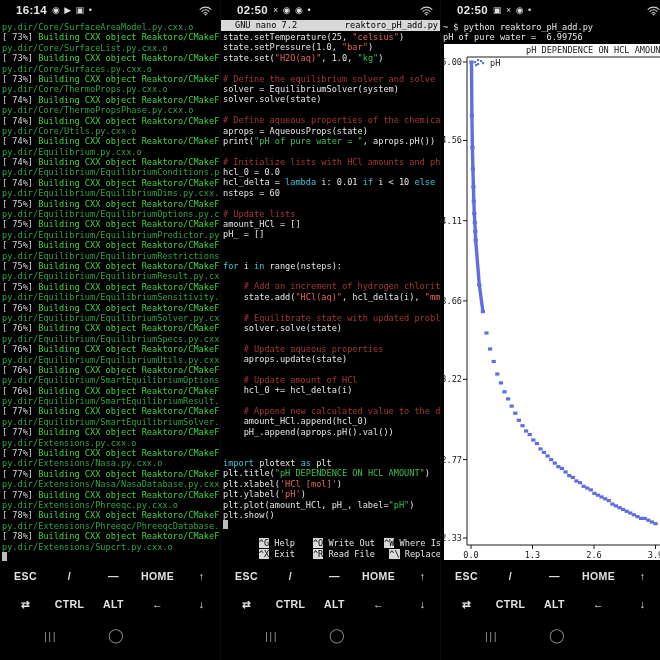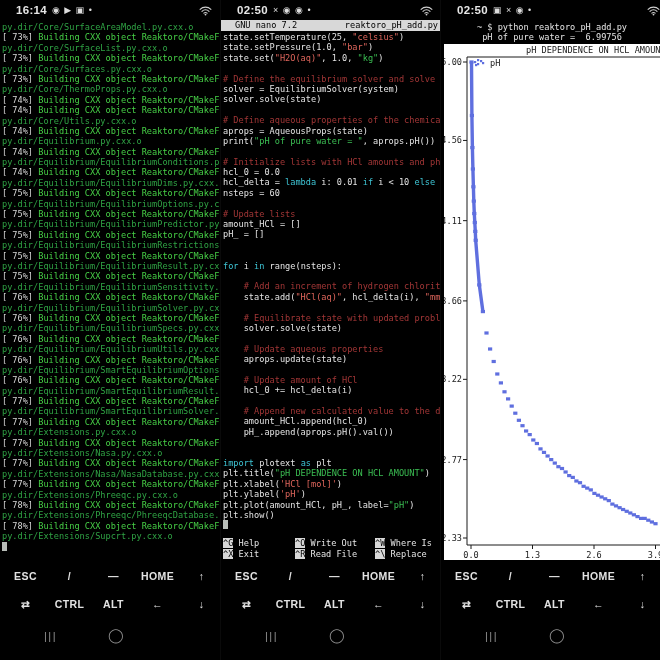--- a/index.html
+++ b/index.html
@@ -13,30 +13,30 @@
              padding:0 8px 0 16px;box-sizing:border-box;color:#e6e6e6;font-family:"Liberation Sans",sans-serif;}
   .status-time{font-size:11.5px;font-weight:700;letter-spacing:.3px;}
   .status-icons{font-size:9px;margin-left:5px;letter-spacing:1px;color:#ddd;}
   .status-spacer{flex:1;}
   .wifi{width:13px;height:11px;flex:none;}
 
   
   .term{position:absolute;top:20px;left:2px;right:0;}
   .term-line{height:10.4px;line-height:10.4px;font-size:8.6px;white-space:pre;overflow:hidden;}
   .pct{color:#d6d6d6;} .build{color:#46cf46;} .path{color:#2fa344;}
-  .seg-d{color:#e4e4e4;text-align:center;} .seg-r{color:#e0665c;} .seg-g{color:#3bbf53;}
+  .seg-d{color:#e4e4e4;} .seg-r{color:#e0665c;} .seg-g{color:#3bbf53;}
   .seg-c{color:#3ec5d5;} .seg-k{color:#a23636;}
   .cursor-block{display:inline-block;width:5px;height:9px;background:#b9beb9;vertical-align:-1px;}
 
   
   .nano-titlebar{position:absolute;top:20px;left:0;right:0;height:11px;background:#d8d8d8;color:#000;
                  display:flex;justify-content:space-between;align-items:center;
                  font-size:8.6px;line-height:11px;white-space:pre;padding:0 3px 0 14px;box-sizing:border-box;gap:36px;}
   .nano-body{top:32px;}
-  .nano-help{position:absolute;top:538px;left:2px;right:0;}
+  .nano-help{position:absolute;top:538px;left:2px;right:0;text-align:right;}
   .nano-help-row{display:grid;grid-template-columns:72px 80px auto;height:10.6px;}
   .nano-help-entry{font-size:8.6px;line-height:10.4px;white-space:pre;color:#e4e4e4;}
   .hk{background:#d8d8d8;color:#000;}
 
   
   .plot-canvas{position:absolute;top:44px;left:3px;width:217px;height:516px;background:#fff;}
 
   
   .extra-keys{position:absolute;top:562px;left:0;right:0;height:56px;display:flex;flex-direction:column;
               justify-content:space-around;font-family:"Liberation Sans",sans-serif;}
@@ -71,20 +71,21 @@
     <div class="term" style="padding-top:2px">
       <div>
           <div class="term-line"><span class="path">py.dir/Core/SurfaceAreaModel.py.cxx.o</span></div>
           <div class="term-line"><span class="pct">[ 73%]</span><span class="build"> Building CXX object Reaktoro/CMakeF</span></div>
           <div class="term-line"><span class="path">py.dir/Core/SurfaceList.py.cxx.o</span></div>
           <div class="term-line"><span class="pct">[ 73%]</span><span class="build"> Building CXX object Reaktoro/CMakeF</span></div>
           <div class="term-line"><span class="path">py.dir/Core/Surfaces.py.cxx.o</span></div>
           <div class="term-line"><span class="pct">[ 73%]</span><span class="build"> Building CXX object Reaktoro/CMakeF</span></div>
           <div class="term-line"><span class="path">py.dir/Core/ThermoProps.py.cxx.o</span></div>
           <div class="term-line"><span class="pct">[ 74%]</span><span class="build"> Building CXX object Reaktoro/CMakeF</span></div>
+          <div class="term-line"><span class="path">py.dir/Core/ThermoPropsPhase.py.cxx.o</span></div>
           <div class="term-line"><span class="pct">[ 74%]</span><span class="build"> Building CXX object Reaktoro/CMakeF</span></div>
           <div class="term-line"><span class="path">py.dir/Core/Utils.py.cxx.o</span></div>
           <div class="term-line"><span class="pct">[ 74%]</span><span class="build"> Building CXX object Reaktoro/CMakeF</span></div>
           <div class="term-line"><span class="path">py.dir/Equilibrium.py.cxx.o</span></div>
           <div class="term-line"><span class="pct">[ 74%]</span><span class="build"> Building CXX object Reaktoro/CMakeF</span></div>
           <div class="term-line"><span class="path">py.dir/Equilibrium/EquilibriumConditions.p</span></div>
           <div class="term-line"><span class="pct">[ 74%]</span><span class="build"> Building CXX object Reaktoro/CMakeF</span></div>
           <div class="term-line"><span class="path">py.dir/Equilibrium/EquilibriumDims.py.cxx.</span></div>
           <div class="term-line"><span class="pct">[ 75%]</span><span class="build"> Building CXX object Reaktoro/CMakeF</span></div>
           <div class="term-line"><span class="path">py.dir/Equilibrium/EquilibriumOptions.py.c</span></div>

